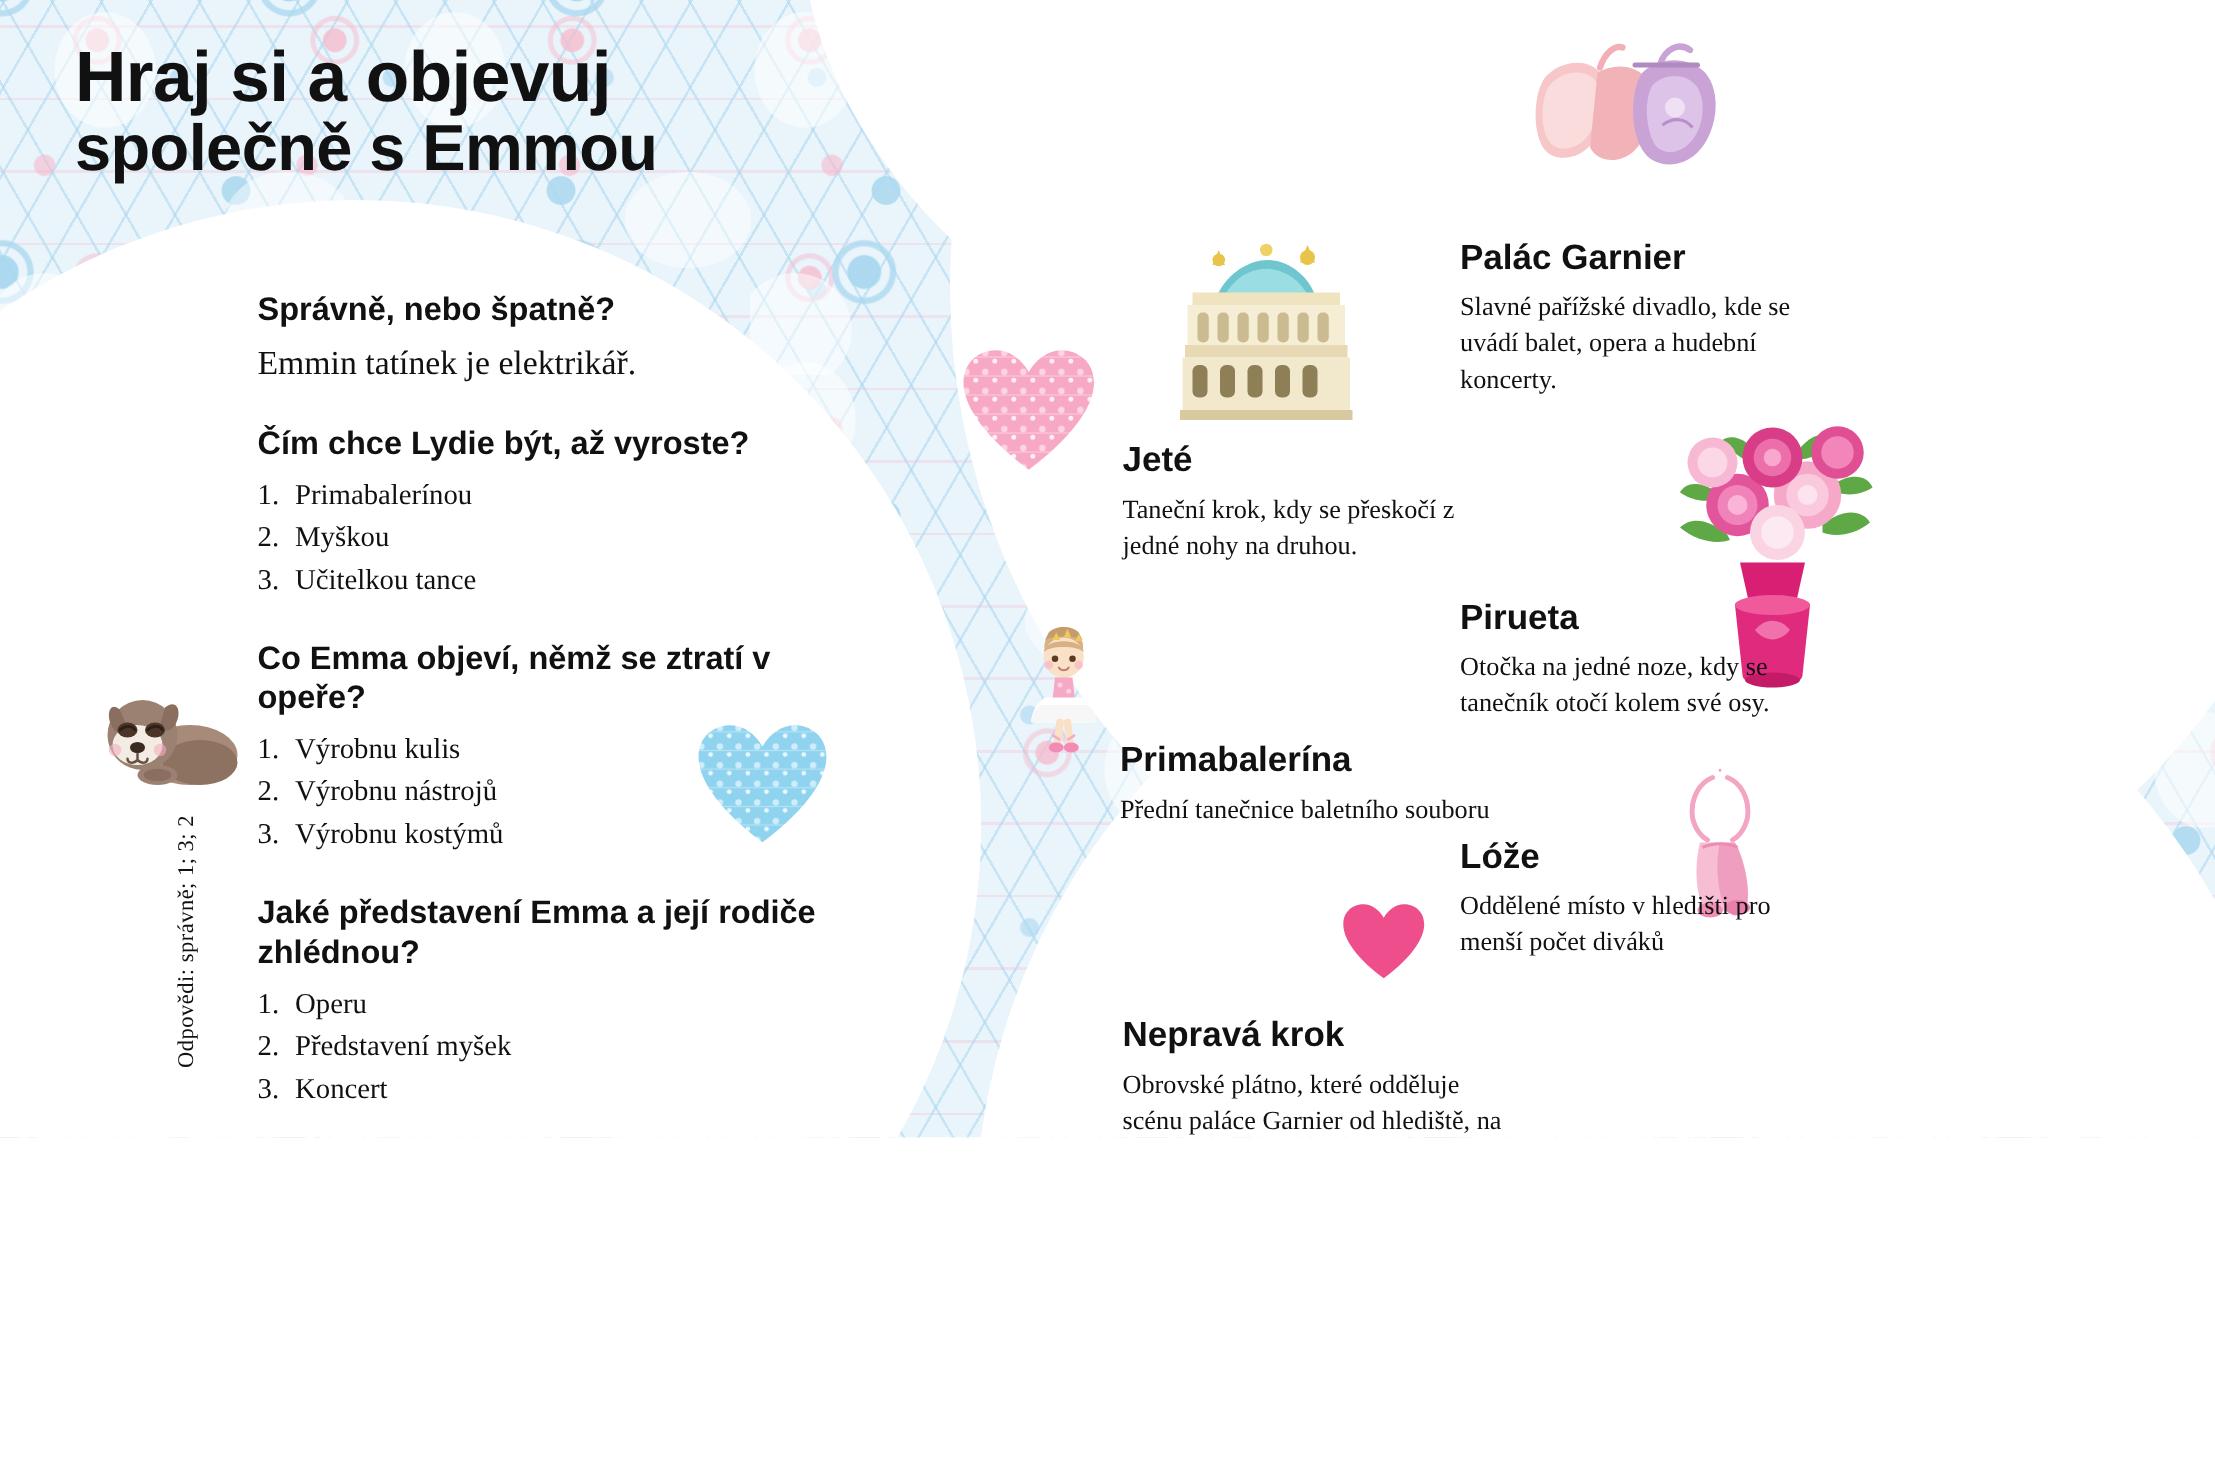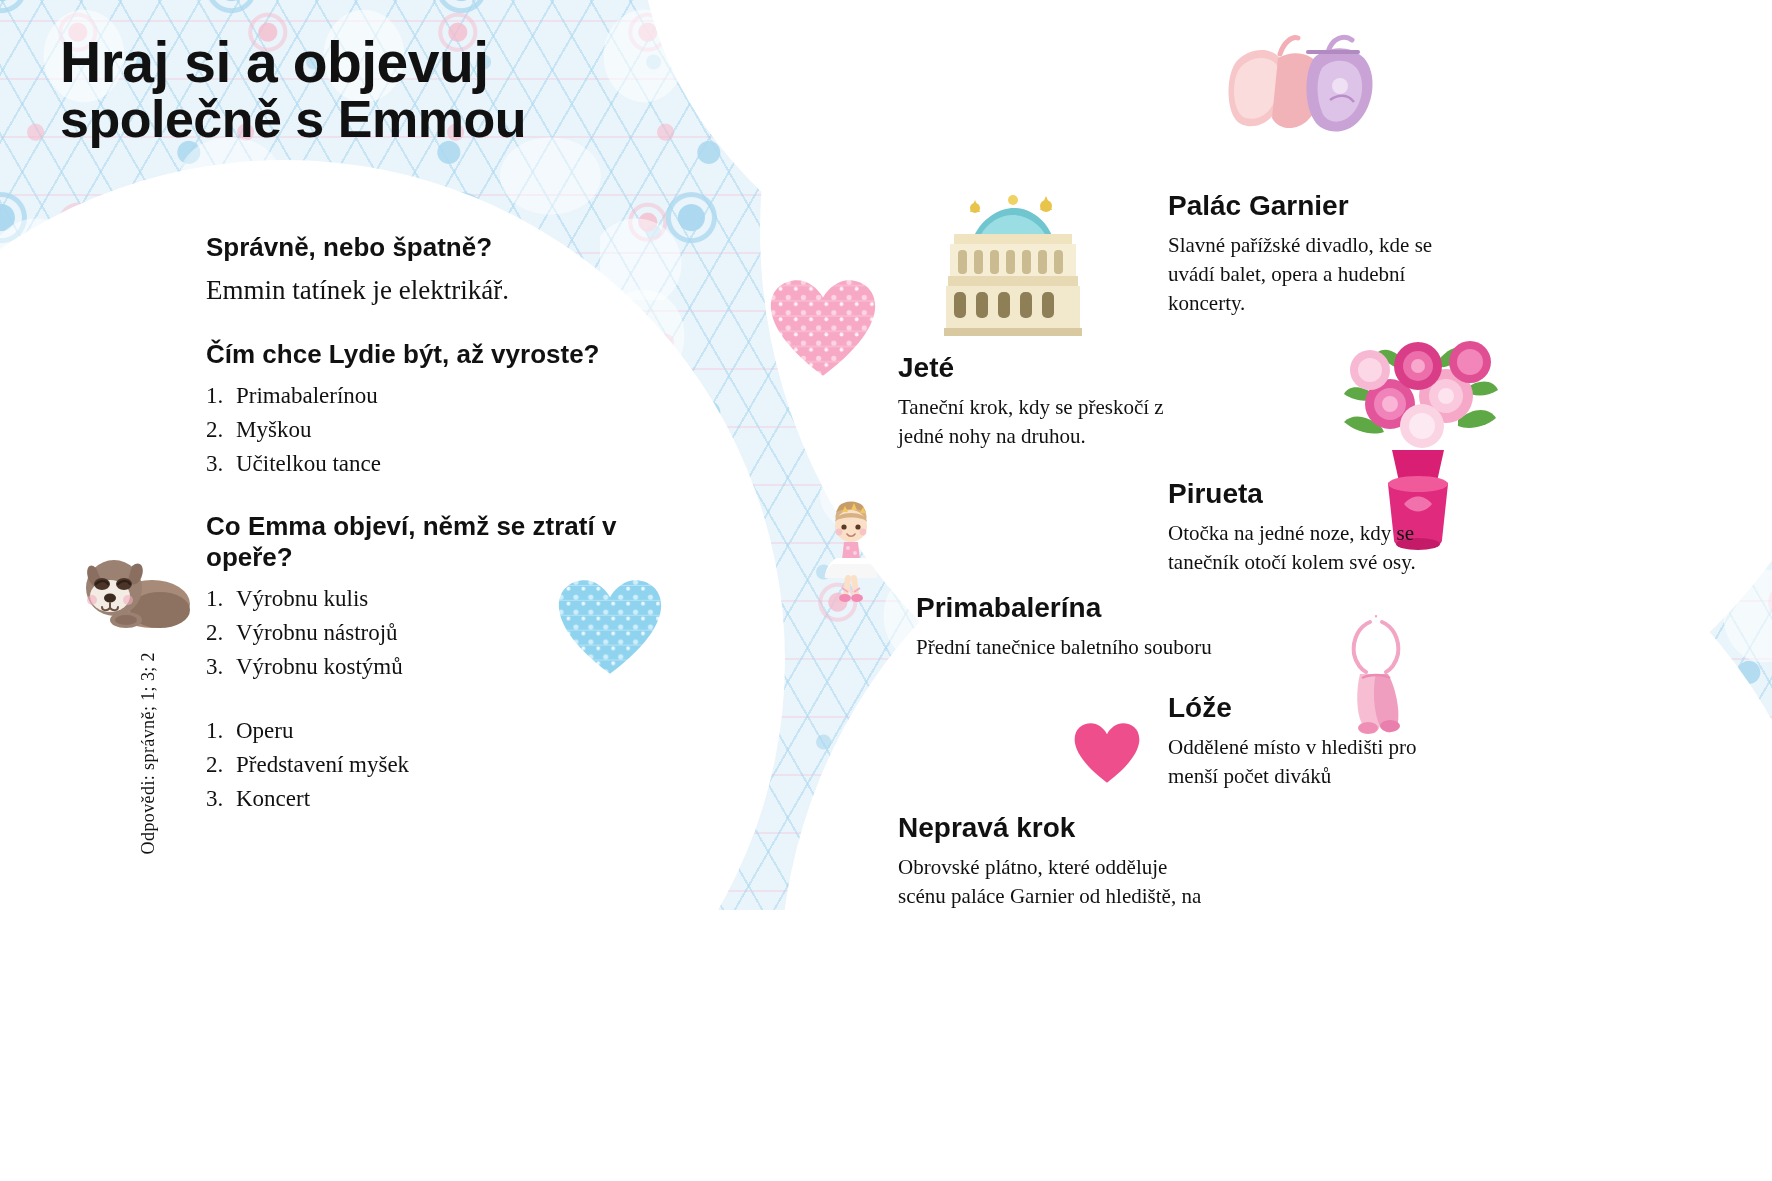--- a/index.html
+++ b/index.html
@@ -120,22 +120,22 @@
     margin:0 0 9px 0;font-weight:bold;font-size:28px;color:#111;line-height:1.15;
   }
   .entry p{
     margin:0;font-family:"Liberation Serif", serif;
     font-size:21px;color:#111;line-height:1.38;
   }
   .e-mysky       {left:898px; top:52px;  width:290px;}
   .e-palac       {left:1168px;top:190px; width:300px;}
   .e-jete        {left:898px; top:352px; width:300px;}
   .e-pirueta     {left:1168px;top:478px; width:320px;}
-  .e-prima       {left:916px; top:592px; width:300px;}
-  .e-loze        {left:1168px;top:692px; width:290px;}
+  .e-prima       {left:896px; top:592px; width:300px;}
+  .e-loze        {left:1168px;top:669px; width:290px;}
   .e-opona       {left:898px; top:812px; width:320px;}
 
   
   .heart{position:absolute;z-index:6;}
   .heart svg{display:block;width:100%;height:100%;}
 
   
   .illus{position:absolute;z-index:6;}
   .illus svg{display:block;width:100%;height:100%;}
 </style>
@@ -193,20 +193,21 @@
           <span>Výrobnu nástrojů</span>
         </li>
         <li>
           <span class="q-num">3.</span>
           <span>Výrobnu kostýmů</span>
         </li>
       </ul>
     </div>
 
     <div class="q-block">
+      <div class="q-head">Jaké představení Emma a její rodiče zhlédnou?</div>
       <ul class="q-list">
         <li>
           <span class="q-num">1.</span>
           <span>Operu</span>
         </li>
         <li>
           <span class="q-num">2.</span>
           <span>Představení myšek</span>
         </li>
         <li>

